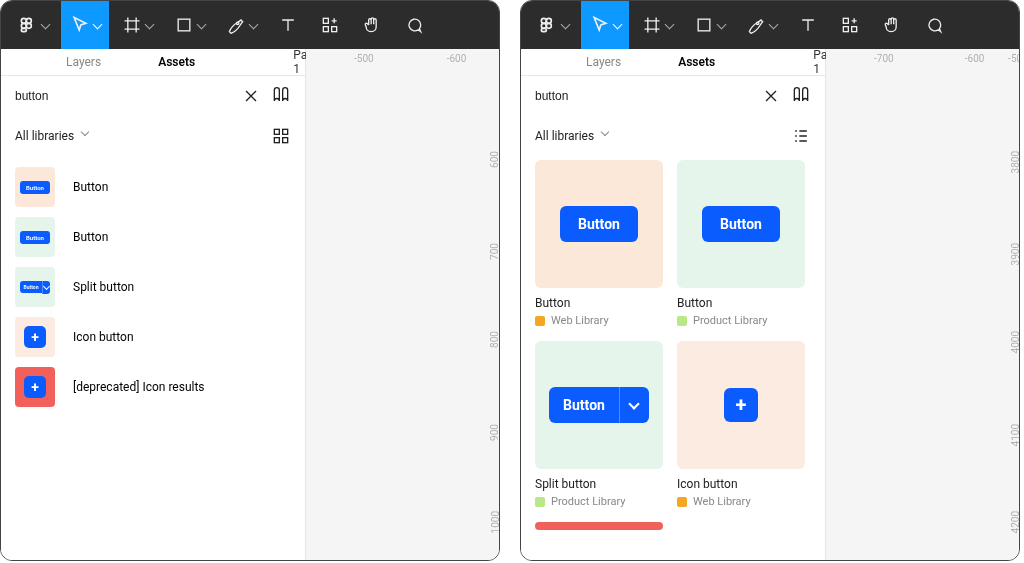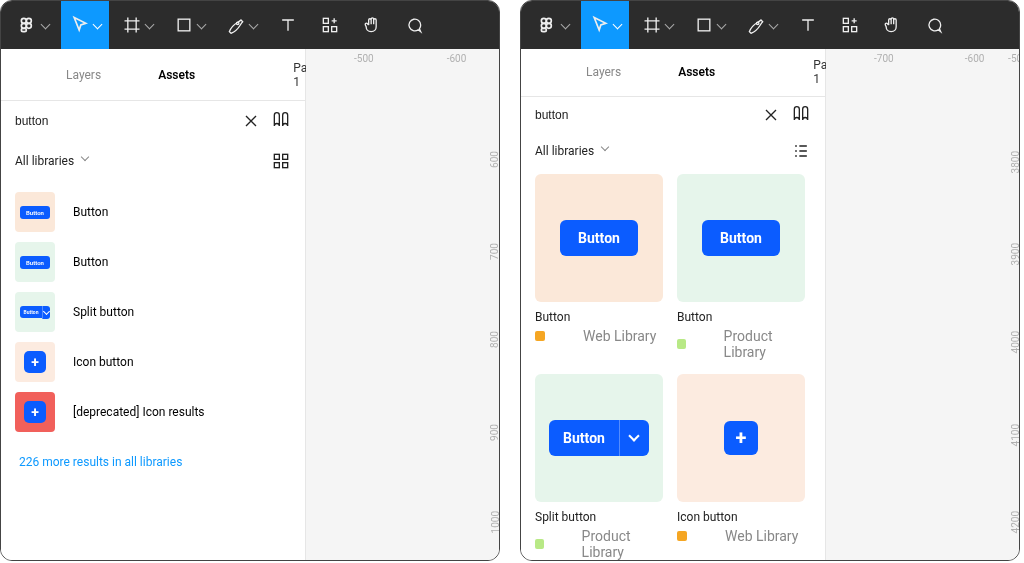--- a/index.html
+++ b/index.html
@@ -59,21 +59,21 @@
     width: 305px;
     border-right: 1px solid #e6e6e6;
     display: flex;
     flex-direction: column;
     background: #fff;
     flex: none;
   }
   .panel-tabs {
     display: flex;
     align-items: center;
-    height: 52px;
+    height: 27px;
     padding: 0 14px;
     border-bottom: 1px solid #e6e6e6;
     gap: 41px;
   }
   .panel-tabs .srch { width: 16px; height: 16px; margin-right: 10px; color:#333; cursor:pointer;}
   .panel-tabs .tab { margin-right: 16px; color: #888; cursor:pointer;}
   .panel-tabs .tab.active { color: #000; font-weight: 600; }
   .panel-tabs .spacer { flex: 1; }
   .panel-tabs .page { display: flex; align-items: center; color: #333; cursor:pointer;}
   .panel-tabs .page .chev {
@@ -182,21 +182,21 @@
   }
   .card .preview .btn-split2 .r::after{
     content:""; width:6px; height:6px; border-right:2px solid #fff; border-bottom:2px solid #fff;
     transform:rotate(45deg); margin-bottom:3px;
   }
   .card .preview .icon-btn{
     width:34px; height:34px; border-radius:6px; background:#0b5cff;
     display:flex; align-items:center; justify-content:center; color:#fff; font-size:20px; font-weight:700;
   }
   .card .name{ margin-top:8px; color:#222; font-size:12px;}
-  .card .lib{ margin-top:4px; color:#888; font-size:14px; display:flex; align-items:center;gap:32px;}
+  .card .lib{ margin-top:4px; color:#888; font-size:11px; display:flex; align-items:center;}
   .card .lib .sw{ width:10px; height:10px; border-radius:2px; margin-right:6px;}
   .sw-orange{ background:#f5a623;}
   .sw-green{ background:#b8e986;}
 
   
   .canvas {
     flex:1; background:#f5f5f5; position:relative; overflow:hidden;
   }
   .canvas .h-rule{
     position:absolute; top:0; left:0; right:0; height:24px;
@@ -340,21 +340,20 @@
             </div>
           <span>Icon button</span>
         </div>
         <div class="asset-item">
           <div class="thumb coral">
               <div class="btn-icon">+</div>
             </div>
           <span>[deprecated] Icon results</span>
         </div>
       </div>
-      <span class="more-link">226 more results in all libraries</span>
     </div>
 
     <div class="canvas">
       <div class="h-rule" id="lh-rule">
           <span style="left: 30%;">-500</span>
           <span style="left: 78%;">-600</span>
         </div>
       <div class="v-rule" id="lv-rule">
           <span style="top: 16%;">600</span>
           <span style="top: 35%;">700</span>

